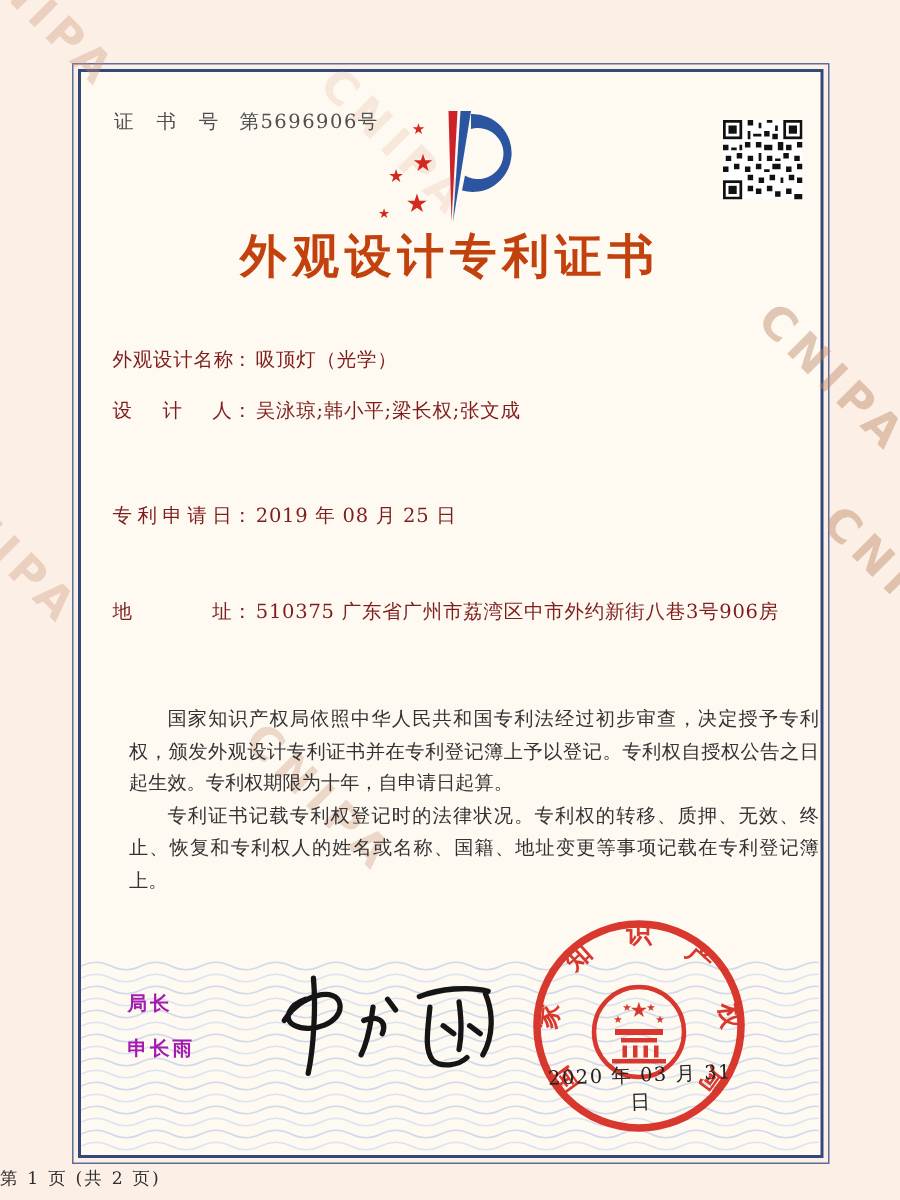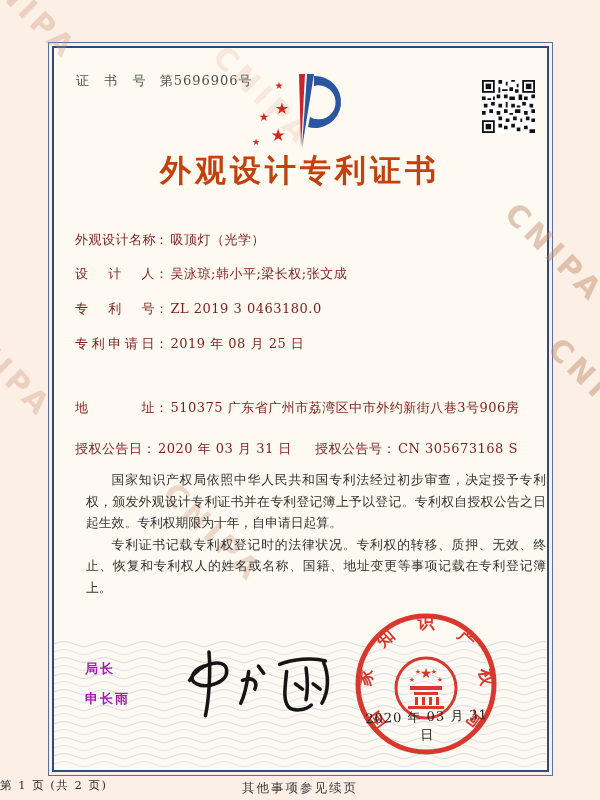--- a/index.html
+++ b/index.html
@@ -131,34 +131,25 @@
   </svg>
 
   <div class="title">外观设计专利证书</div>
 
   <div class="fr" style="top:231px">
     <span class="flabel">外观设计名称</span><span class="colon">：</span><span>吸顶灯（光学）</span>
   </div>
   <div class="fr" style="top:265px">
     <span class="flabel">设计人</span><span class="colon">：</span><span>吴泳琼;韩小平;梁长权;张文成</span>
   </div>
-  <div class="fr" style="top:300px">
-    <span class="flabel">专利号</span><span class="colon">：</span><span>ZL 2019 3 0463180.0</span>
-  </div>
   <div class="fr" style="top:335px">
     <span class="flabel">专利申请日</span><span class="colon">：</span><span>2019 年 08 月 25 日</span>
   </div>
   <div class="fr" style="top:399px">
     <span class="flabel">地址</span><span class="colon">：</span><span>510375 广东省广州市荔湾区中市外约新街八巷3号906房</span>
-  </div>
-  <div class="fr" style="top:440px">
-    <span>授权公告日</span><span class="colon">：</span><span>2020 年 03 月 31 日</span>
-    <span class="grant2">
-      <span>授权公告号</span><span class="colon">：</span><span>CN 305673168 S</span>
-    </span>
   </div>
 
   <div class="body-text">
     <p>国家知识产权局依照中华人民共和国专利法经过初步审查，决定授予专利权，颁发外观设计专利证书并在专利登记簿上予以登记。专利权自授权公告之日起生效。专利权期限为十年，自申请日起算。</p>
     <p>专利证书记载专利权登记时的法律状况。专利权的转移、质押、无效、终止、恢复和专利权人的姓名或名称、国籍、地址变更等事项记载在专利登记簿上。</p>
   </div>
 
   <div class="exec" style="top:660px">局长</div>
   <div class="exec" style="top:690px">申长雨</div>
 
@@ -205,15 +196,14 @@
         <rect x="68" y="85" width="3" height="8"></rect>
         <rect x="75" y="85" width="3" height="8"></rect>
         <rect x="82" y="85" width="3" height="8"></rect>
         <rect x="54" y="94" width="36" height="3"></rect>
       </g>
     </g>
   </svg>
   <div class="seal-date">2020 年 03 月 31 日</div>
 
   <div class="page-num">第 1 页 (共 2 页)</div>
-  <div class="cont-note">其他事项参见续页</div>
 
 </div>
 
 </body></html>

